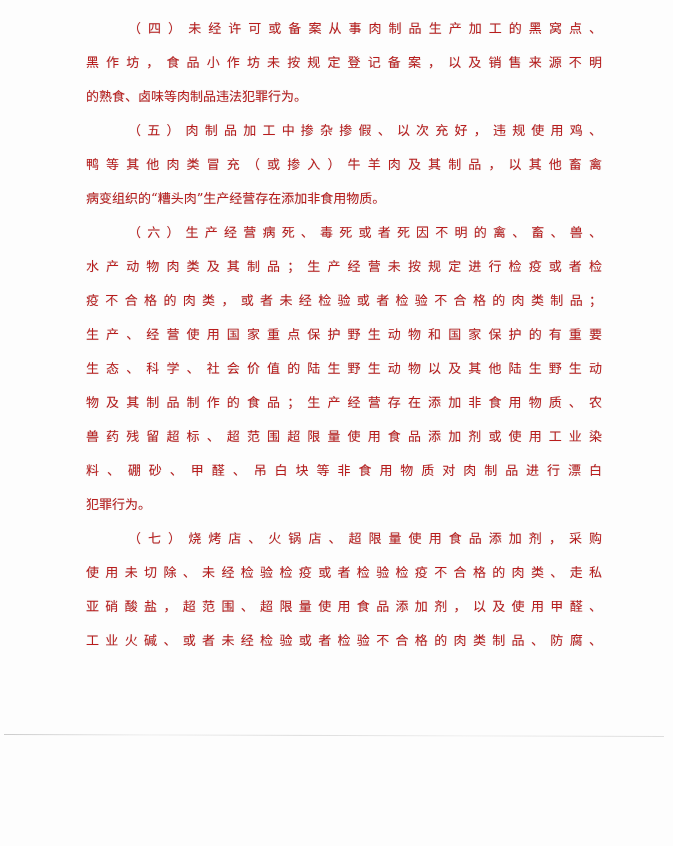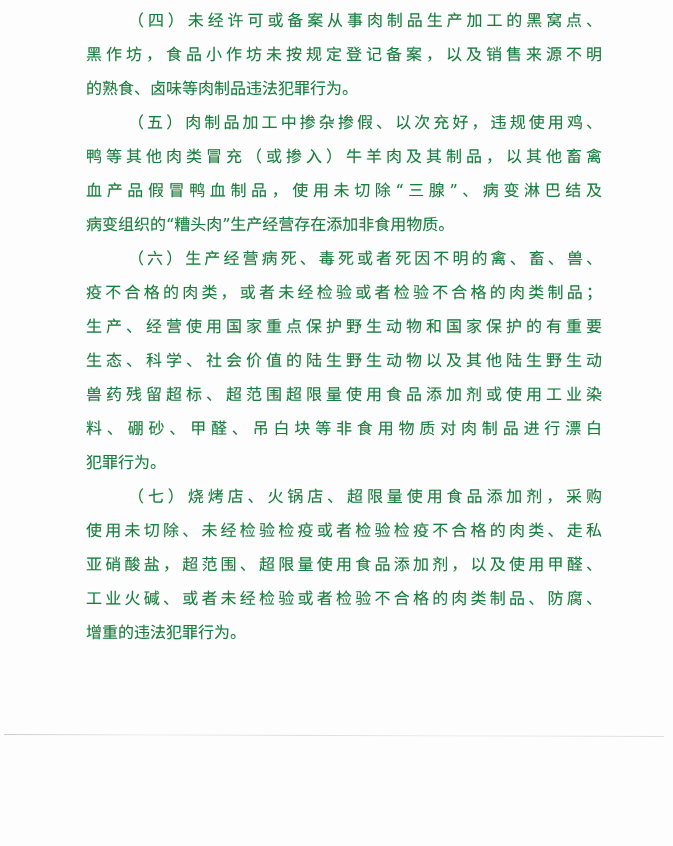--- a/index.html
+++ b/index.html
@@ -13,24 +13,24 @@
   .page {
     position: relative;
     width: 673px;
     height: 846px;
     background: #fdfdfd;
     font-family: "DejaVu Serif", "Liberation Serif", serif;
   }
   .textblock {
     position: absolute;
     left: 86px;
-    top: 4px;
+    top: 12px;
     width: 516px;
-    font-size: 16px;
-    color: #15803d;
+    font-size: 13px;
+    color: #b91c1c;
     text-shadow: 0 0 1px rgba(130,130,130,0.35);
   }
   .para { margin: 0; padding: 0; }
   .line {
     height: 34px;
     line-height: 34px;
     overflow: hidden;
     text-align: justify;
     text-align-last: justify;
   }
@@ -61,39 +61,39 @@
 
     <div class="para">
       <div class="line first">（四）未经许可或备案从事肉制品生产加工的黑窝点、</div>
       <div class="line">黑作坊，食品小作坊未按规定登记备案，以及销售来源不明</div>
       <div class="line last">的熟食、卤味等肉制品违法犯罪行为。</div>
     </div>
 
     <div class="para">
       <div class="line first">（五）肉制品加工中掺杂掺假、以次充好，违规使用鸡、</div>
       <div class="line">鸭等其他肉类冒充（或掺入）牛羊肉及其制品，以其他畜禽</div>
-      <div class="line">血产品假冒鸭血制品，使用未切除“三腺”、病变淋巴结及</div>
       <div class="line last">病变组织的“糟头肉”生产经营存在添加非食用物质。</div>
     </div>
 
     <div class="para">
       <div class="line first">（六）生产经营病死、毒死或者死因不明的禽、畜、兽、</div>
+      <div class="line">水产动物肉类及其制品；生产经营未按规定进行检疫或者检</div>
       <div class="line">疫不合格的肉类，或者未经检验或者检验不合格的肉类制品；</div>
       <div class="line">生产、经营使用国家重点保护野生动物和国家保护的有重要</div>
       <div class="line">生态、科学、社会价值的陆生野生动物以及其他陆生野生动</div>
+      <div class="line">物及其制品制作的食品；生产经营存在添加非食用物质、农</div>
       <div class="line">兽药残留超标、超范围超限量使用食品添加剂或使用工业染</div>
       <div class="line">料、硼砂、甲醛、吊白块等非食用物质对肉制品进行漂白</div>
       <div class="line last">犯罪行为。</div>
     </div>
 
     <div class="para">
       <div class="line first">（七）烧烤店、火锅店、超限量使用食品添加剂，采购</div>
       <div class="line">使用未切除、未经检验检疫或者检验检疫不合格的肉类、走私</div>
       <div class="line">亚硝酸盐，超范围、超限量使用食品添加剂，以及使用甲醛、</div>
       <div class="line">工业火碱、或者未经检验或者检验不合格的肉类制品、防腐、</div>
-      <div class="line last">增重的违法犯罪行为。</div>
     </div>
 
   </div>
 
   <div class="scan-line"></div>
 
 </div>
 
 </body></html>

